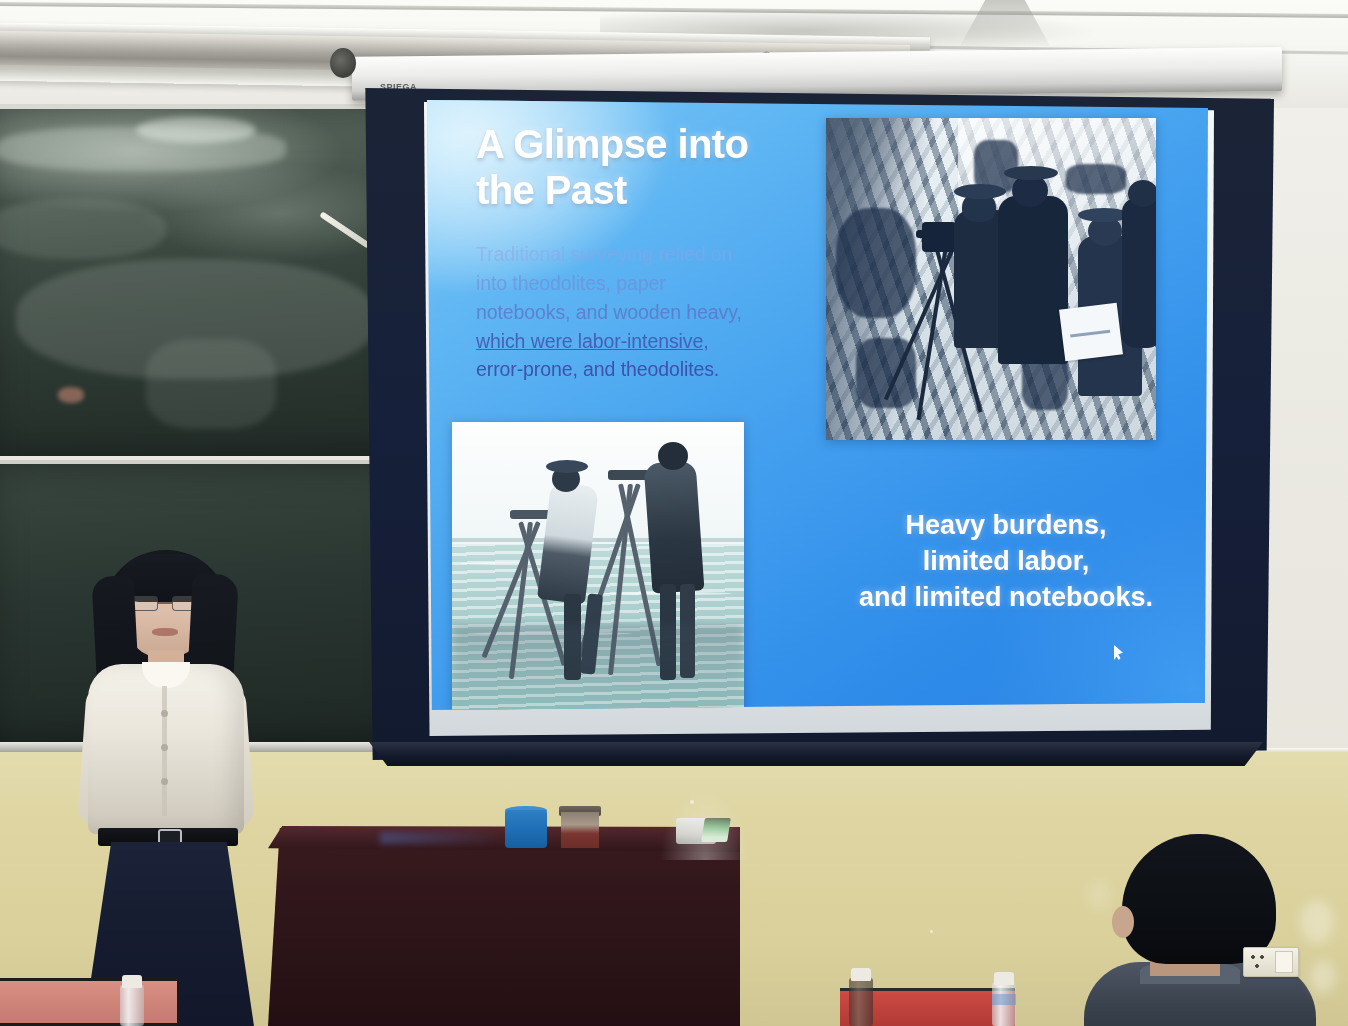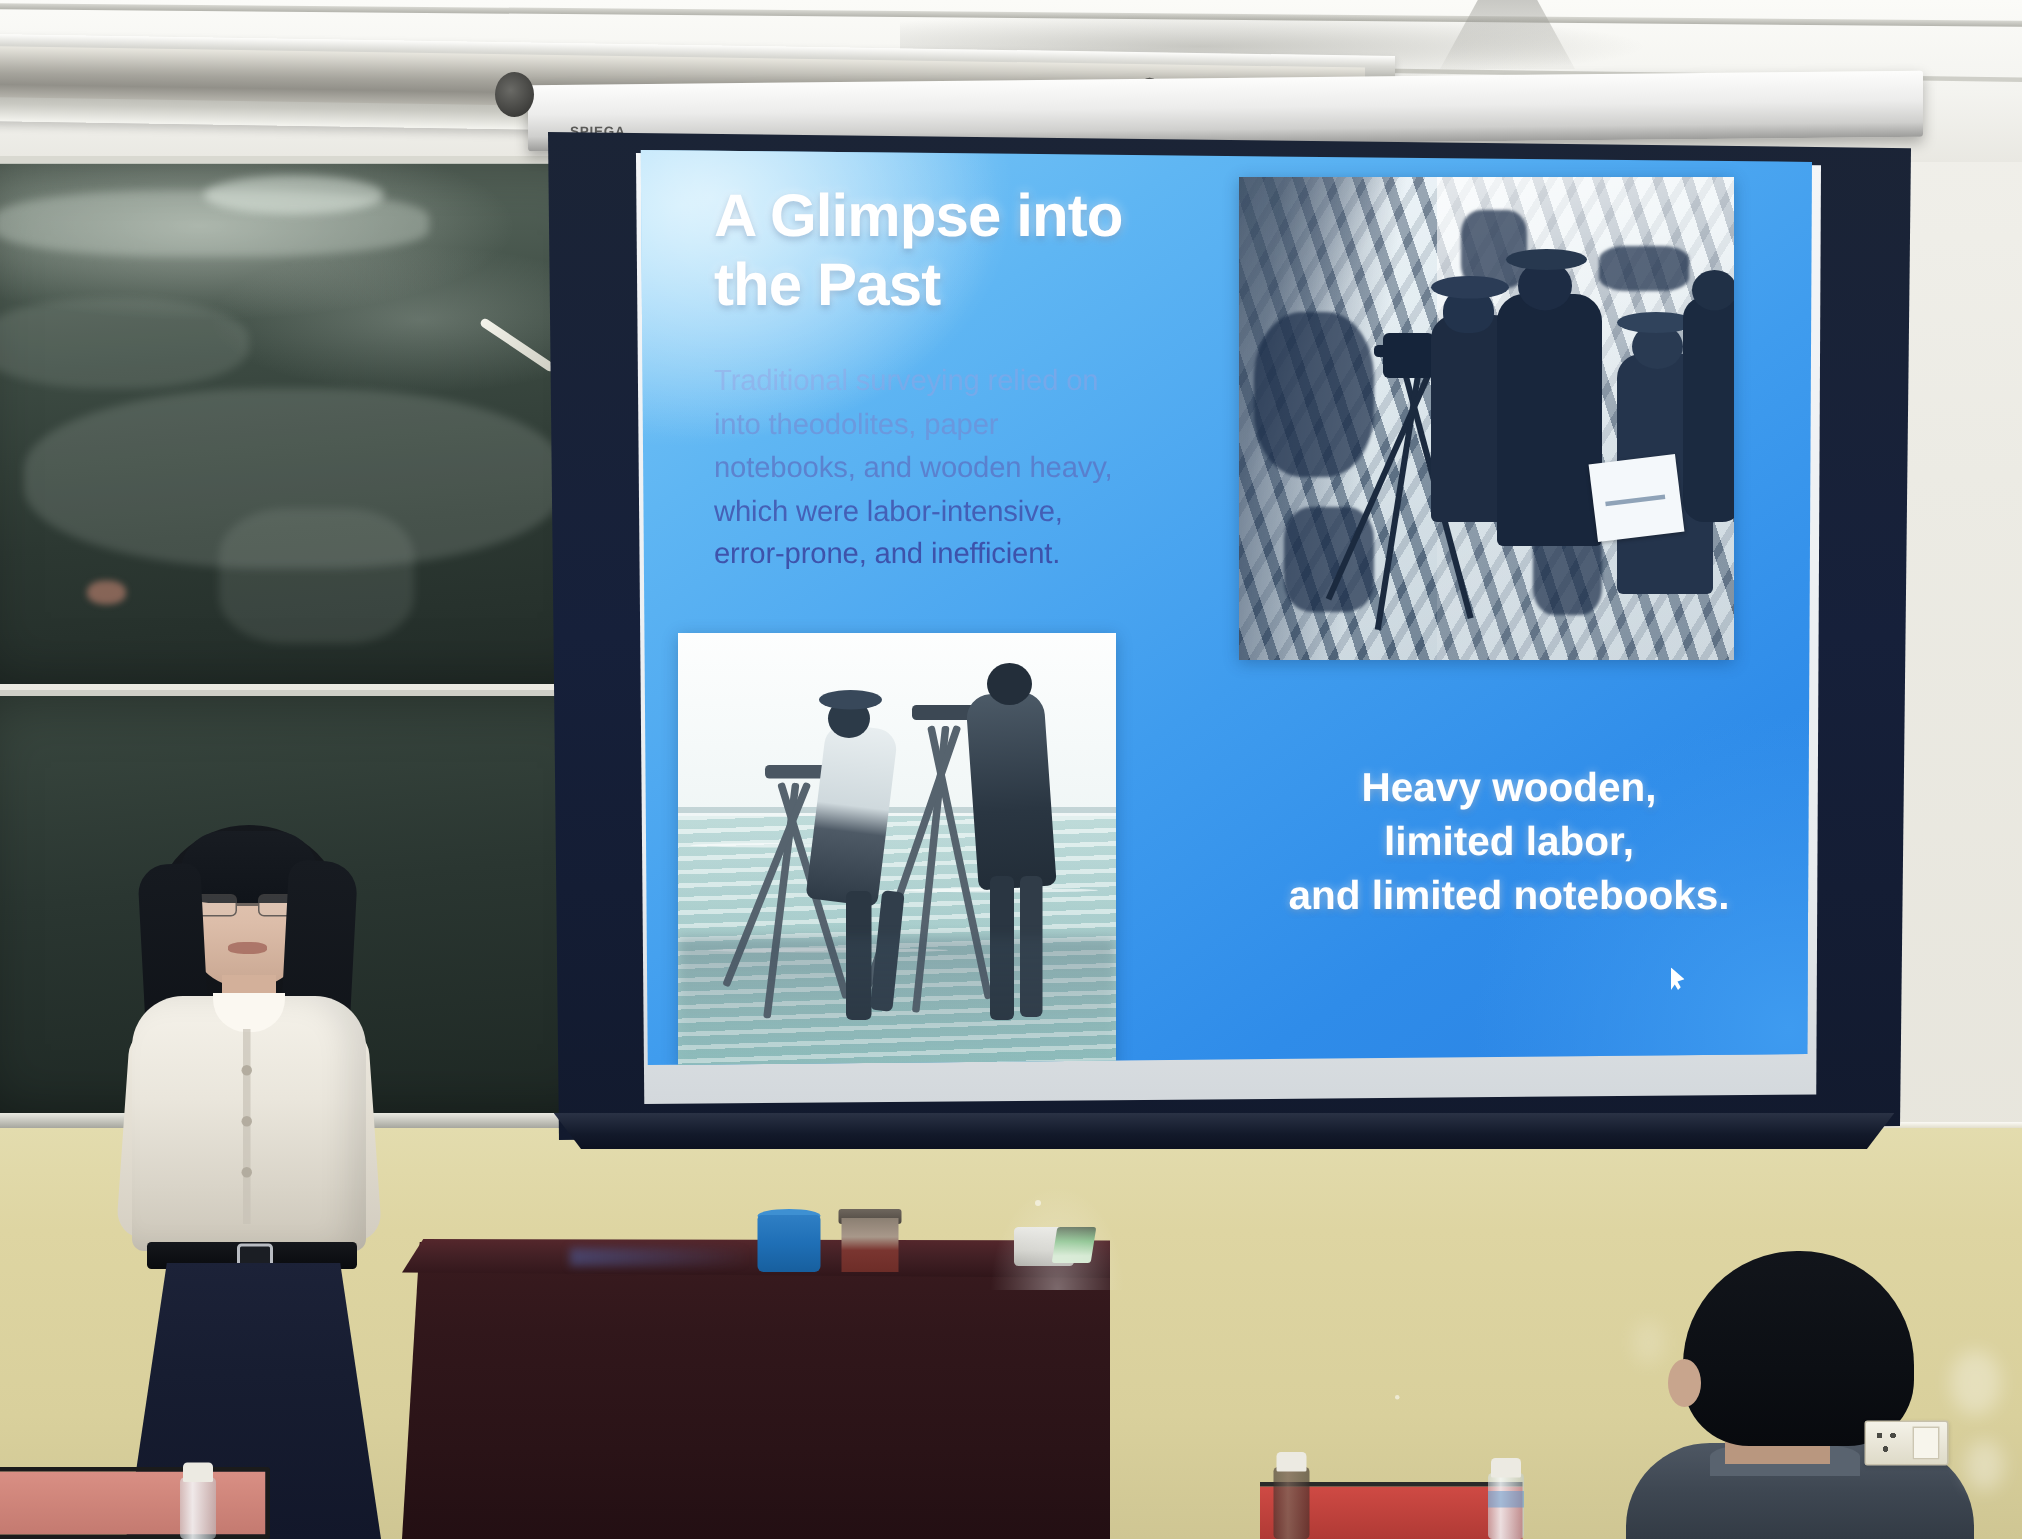--- a/index.html
+++ b/index.html
@@ -171,21 +171,21 @@
   .slide-body{
     position:absolute; left:52px; top:140px; width:316px;
     font-size:19.5px; line-height:1.48; letter-spacing:-0.1px;
     color:rgba(60,72,150,.62);
     font-family:"Liberation Sans", sans-serif;
   }
   .slide-body .ln{ display:block; white-space:nowrap; }
   .slide-body .fade1{ color:rgba(150,160,225,.48); }
   .slide-body .fade2{ color:rgba(120,132,205,.55); }
   .slide-body .fade3{ color:rgba(92,104,188,.66); }
-  .slide-body .fade4{ color:rgba(64,76,168,.80); }
+  .slide-body .fade4{ color:rgba(64,76,168,.80);text-decoration:underline; }
   .slide-body .fade5{ color:rgba(58,68,160,.86); }
 
   .slide-tagline{
     position:absolute; left:398px; top:408px; width:368px; text-align:center;
     color:#ffffff; font-weight:bold; font-size:27px; line-height:1.33;
     text-shadow:0 0 6px rgba(255,255,255,.5), 0 2px 4px rgba(20,70,130,.3);
   }
   .slide-cursor{
     position:absolute; left:690px; top:545px; width:9px; height:15px;
     background:#ffffff;
@@ -542,21 +542,21 @@
     <div class="slide-title">
       <span>A Glimpse into</span><br>
       <span>the Past</span>
     </div>
 
     <div class="slide-body">
       <span class="ln fade1">Traditional surveying relied on</span>
       <span class="ln fade2">into theodolites, paper</span>
       <span class="ln fade3">notebooks, and wooden heavy,</span>
       <span class="ln fade4">which were labor-intensive,</span>
-      <span class="ln fade5">error-prone, and inefficient.</span>
+      <span class="ln fade5">error-prone, and theodolites.</span>
     </div>
 
     <div class="photo-rock">
       <div class="rockface"></div>
       <div class="rock-light"></div>
       <div class="rock-dark-patch rp1"></div>
       <div class="rock-dark-patch rp2"></div>
       <div class="rock-dark-patch rp3"></div>
       <div class="rock-dark-patch rp4"></div>
       <div class="rock-dark-patch rp5"></div>
@@ -602,21 +602,21 @@
       <div class="wfigA-leg"></div>
       <div class="wfigA-leg2"></div>
       <div class="wfigB-body"></div>
       <div class="wfigB-head"></div>
       <div class="wfigB-leg"></div>
       <div class="wfigB-leg2"></div>
       <div class="wrefl"></div>
     </div>
 
     <div class="slide-tagline">
-      <span>Heavy wooden,</span><br>
+      <span>Heavy burdens,</span><br>
       <span>limited labor,</span><br>
       <span>and limited notebooks.</span>
     </div>
 
     <div class="slide-cursor"></div>
   </div>
 
   <div class="presenter">
     <div class="p-hair-back"></div>
     <div class="p-head"></div>

